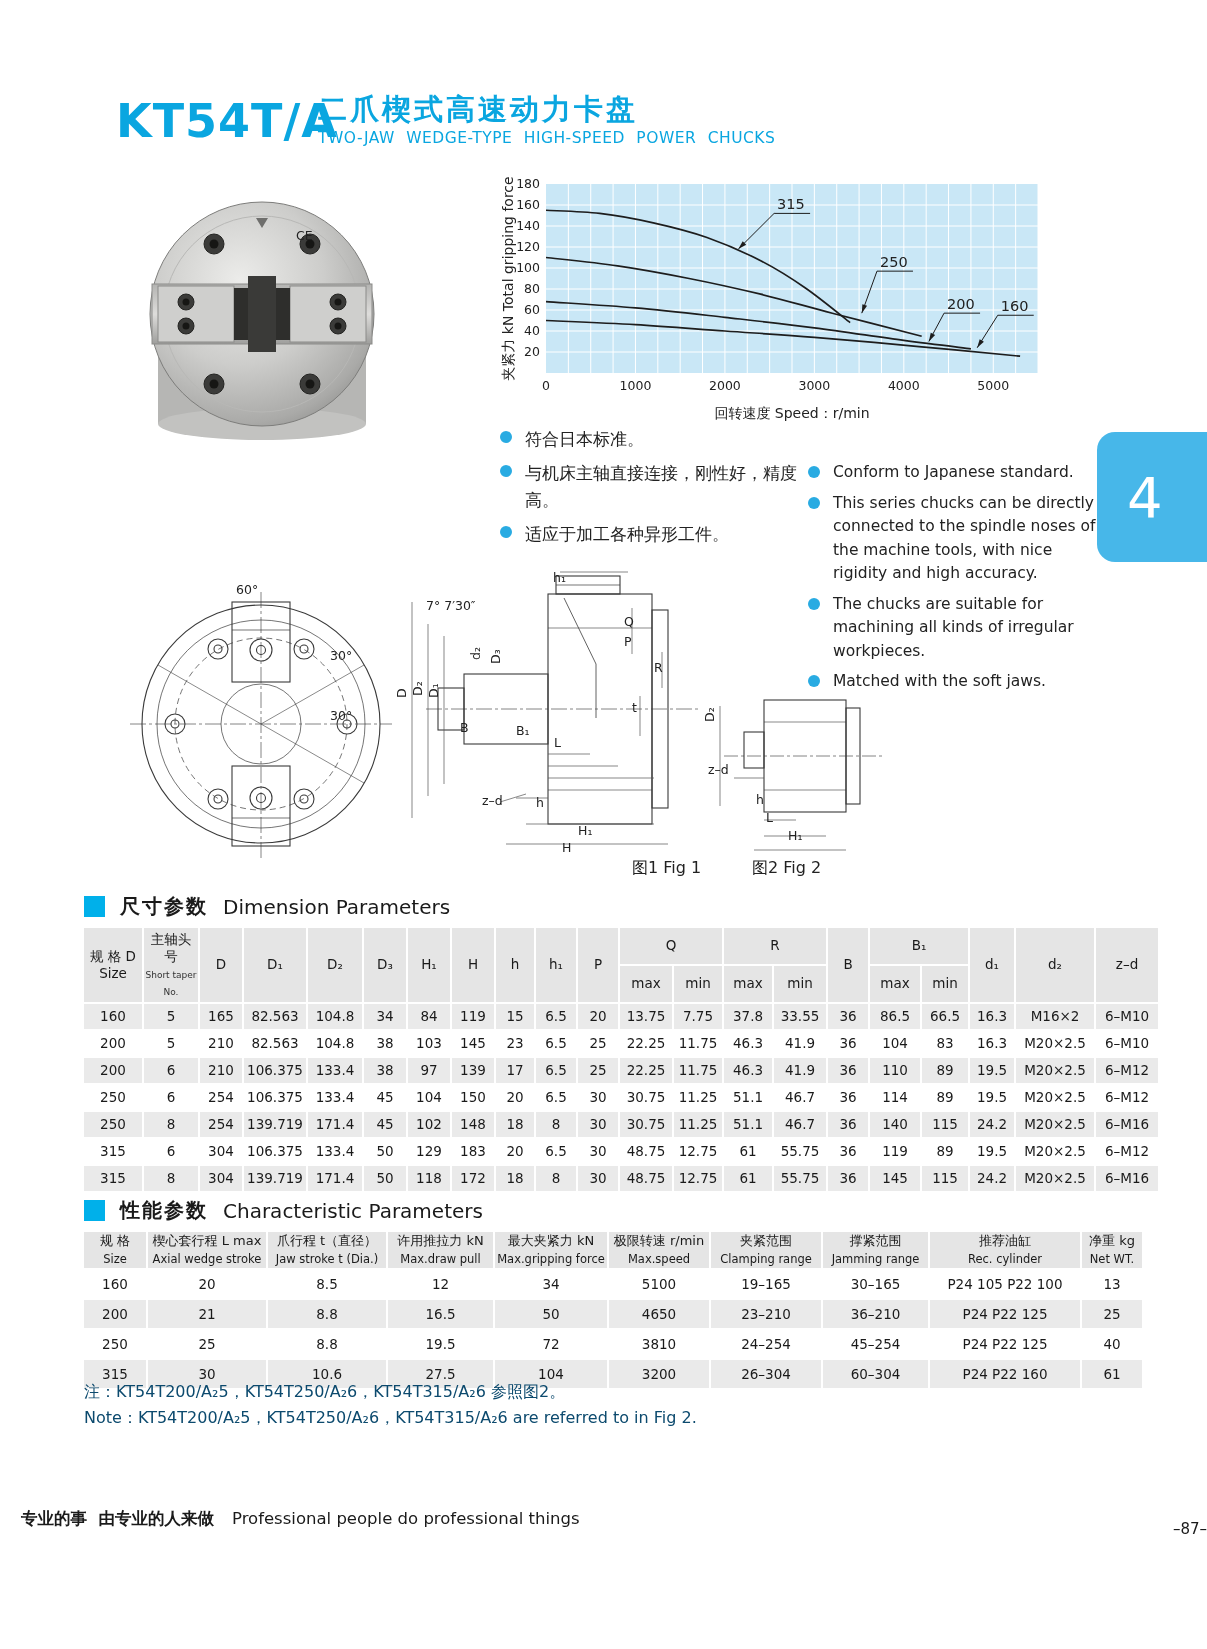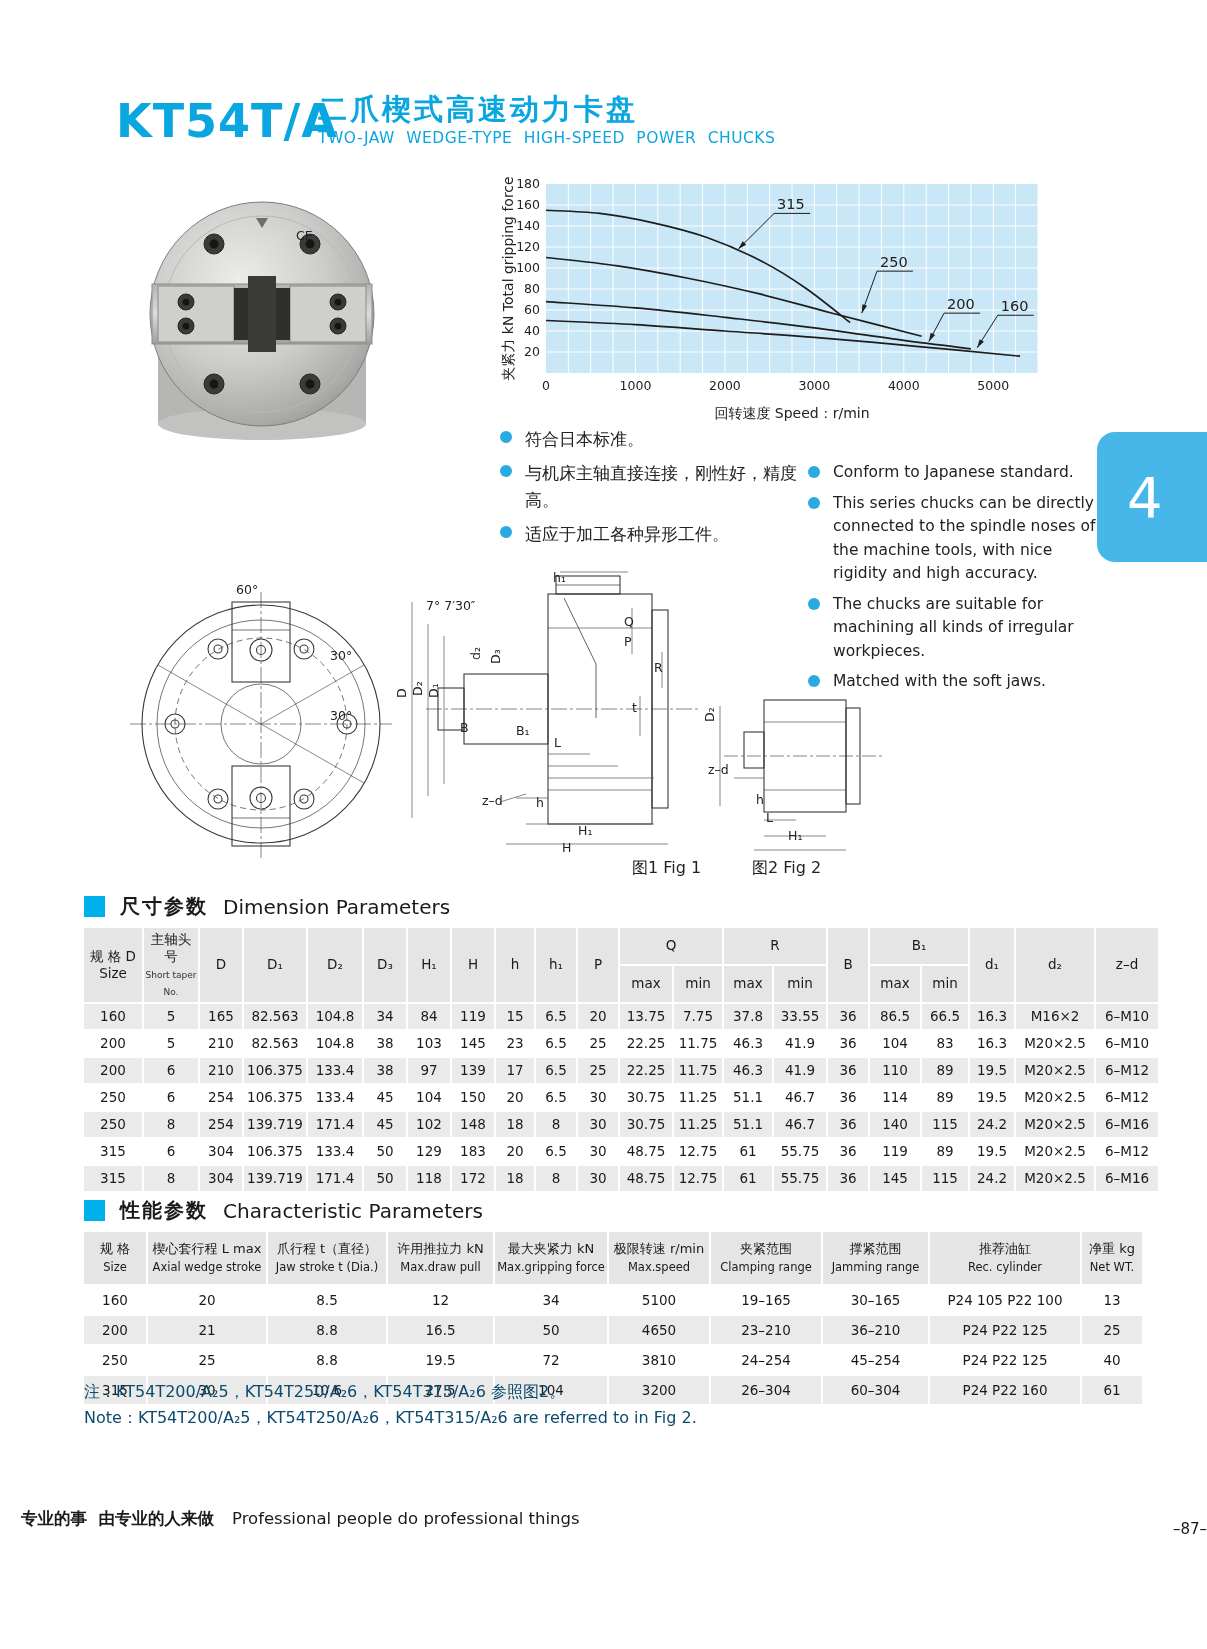--- a/index.html
+++ b/index.html
@@ -47,21 +47,21 @@
 
   
   table{border-collapse:separate;border-spacing:2px;table-layout:fixed}
   th,td{text-align:center;vertical-align:middle}
   #dim-table{position:absolute;left:82px;top:926px;width:1044px;font-size:13.5px}
   #dim-table th{background:#e5e5e5;font-weight:normal;padding:3px 1px;line-height:1.25}
   #dim-table td{background:#fff;padding:4.5px 1px}
   #dim-table tbody tr:nth-child(odd) td{background:#eaeaea}
   #dim-table .tiny{font-size:9px;color:#333}
   #char-table{position:absolute;left:82px;top:1230px;width:1044px;font-size:13.5px}
-  #char-table th{background:#e5e5e5;font-weight:normal;padding:8px 2px;line-height:1.4;font-size:13px}
+  #char-table th{background:#e5e5e5;font-weight:normal;padding:0 2px;line-height:1.4;font-size:13px}
   #char-table th .en{font-size:11.5px}
   #char-table td{background:#fff;padding:6px 1px}
   #char-table tbody tr:nth-child(even) td{background:#eaeaea}
 
   
   .note{position:absolute;left:84px;font-size:16px;color:#0c4a6e}
   #note-zh{top:1382px}
   #note-en{top:1408px}
   .footer{position:absolute;top:1489px;width:100%;text-align:left;font-size:16.5px;white-space:pre-wrap}
   .footer .zh{font-weight:bold;margin-right:18px}

